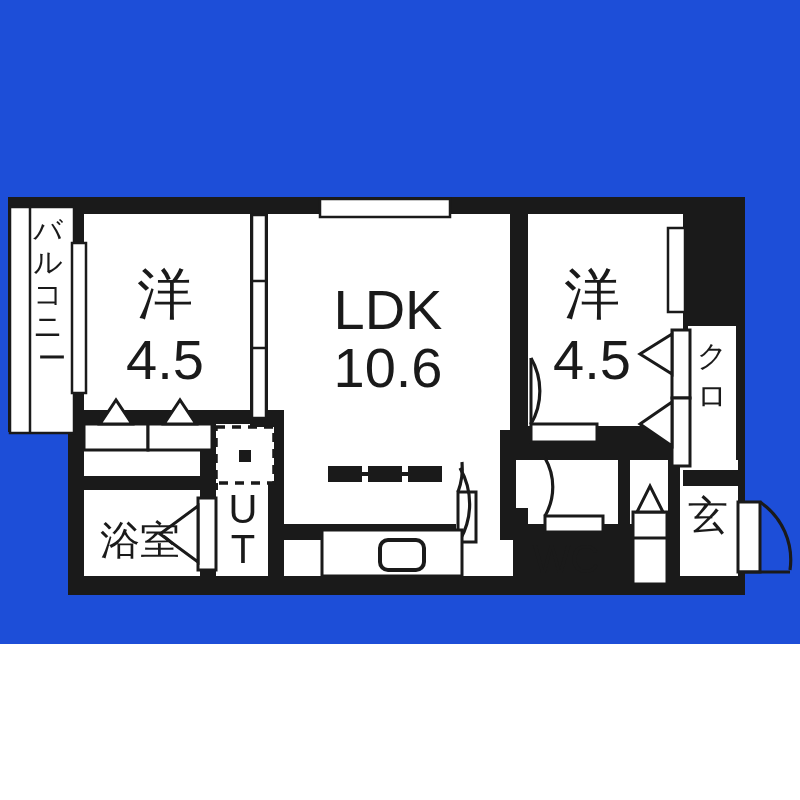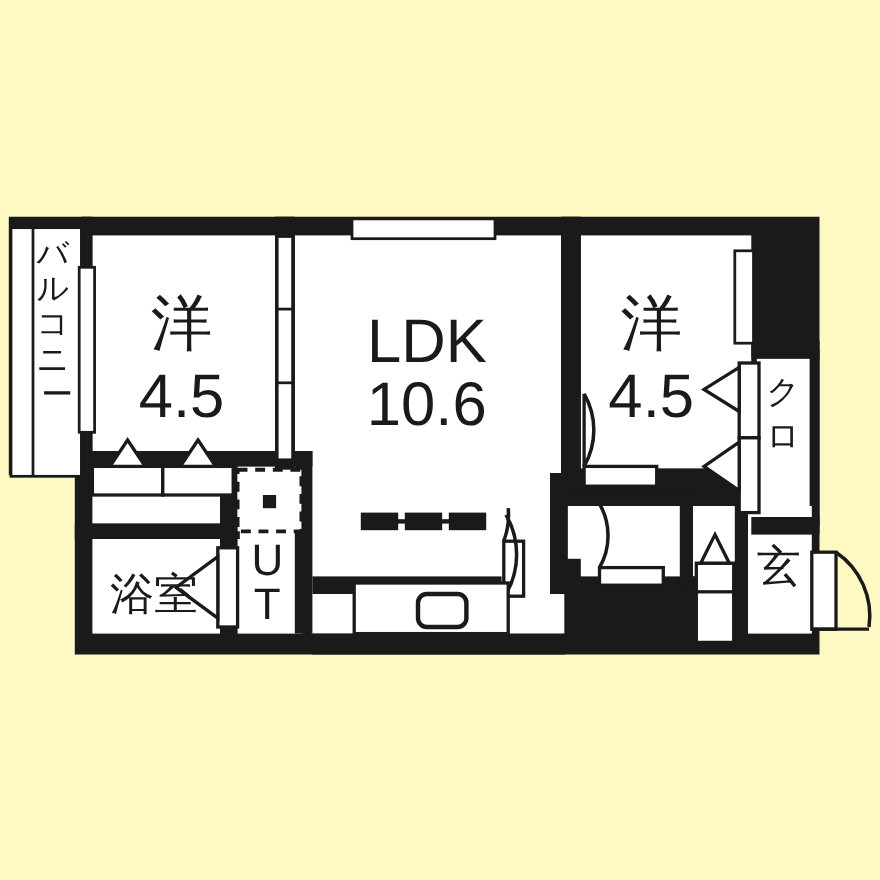--- a/index.html
+++ b/index.html
@@ -10,22 +10,22 @@
   }
   body {
     width: 800px;
     height: 800px;
     font-family: "Liberation Sans", "DejaVu Sans", sans-serif;
     overflow: hidden;
   }
   #plan-root {
     position: relative;
     width: 800px;
-    height: 800px;
-    background: #fef9c3;
+    height: 644px;
+    background: #1d4ed8;
   }
   svg#floorplan {
     display: block;
     width: 800px;
     height: 800px;
   }
   .wall       { fill: #1a1a1a; }
   .room-fill  { fill: #ffffff; }
   .thin       { fill: none; stroke: #1a1a1a; stroke-width: 3; }
   .thin2      { fill: none; stroke: #1a1a1a; stroke-width: 2.5; }

